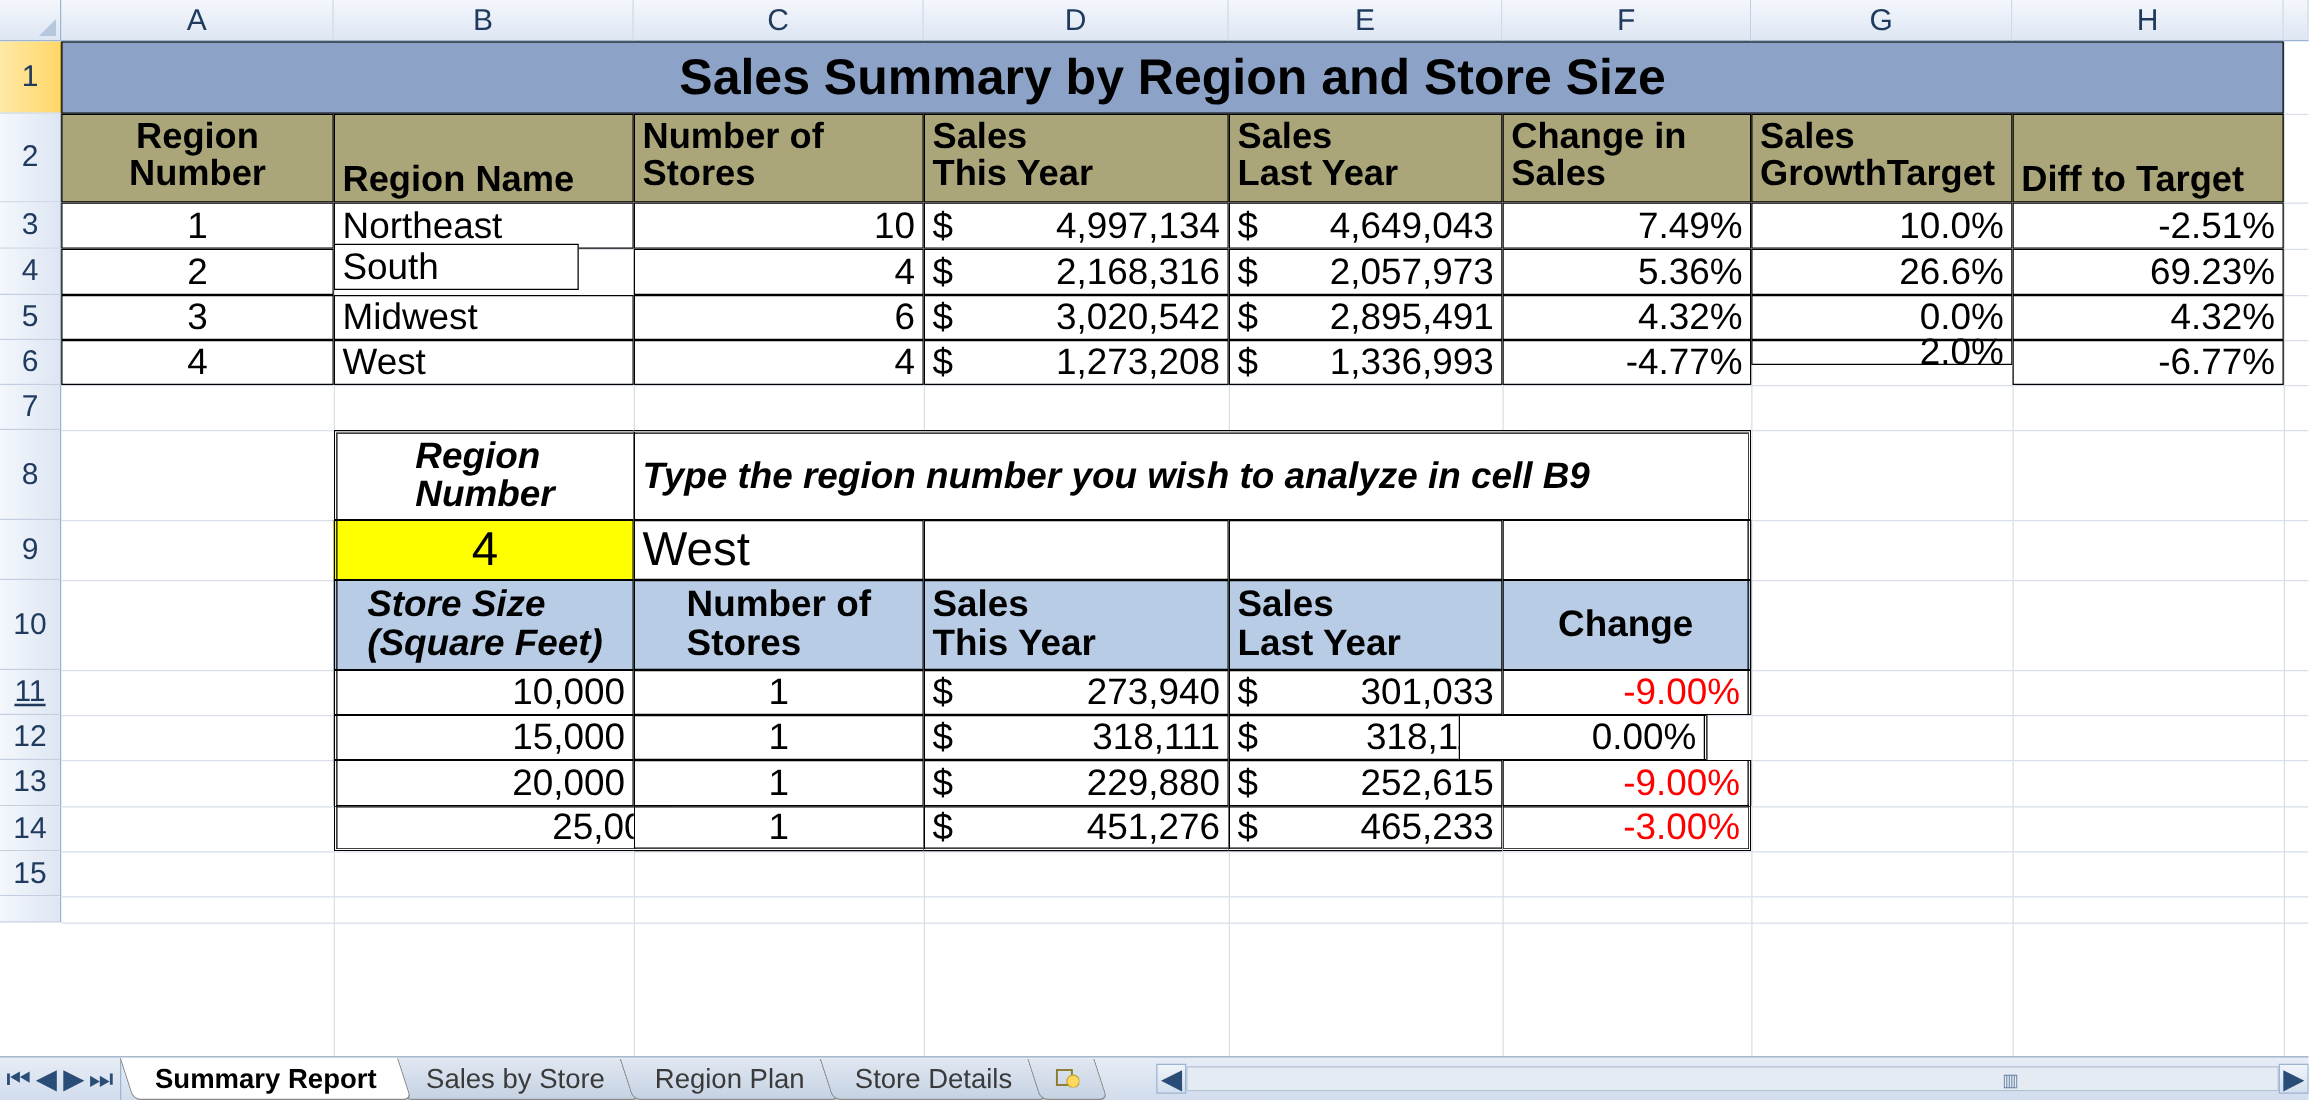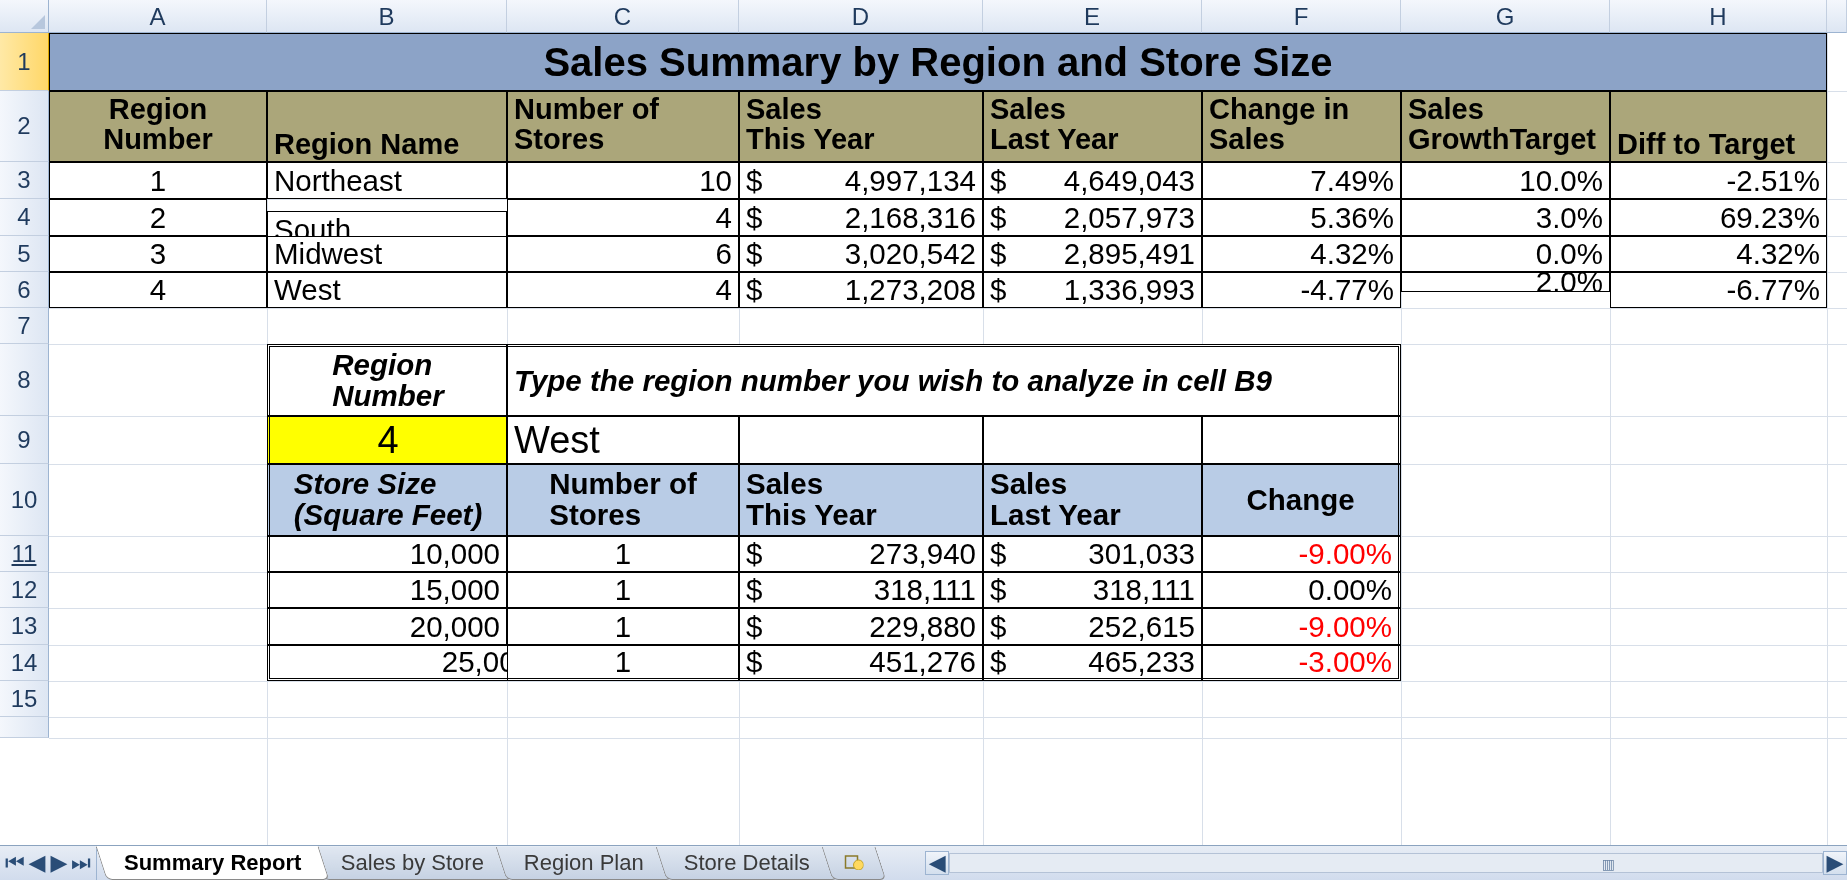--- a/index.html
+++ b/index.html
@@ -245,32 +245,32 @@
             <span class="num">4,997,134</span>
           </div>
           <div class="data-cell currency" style="left: 934px; top: 129px; width: 219px; height: 37px;">
             <span class="sym">$</span>
             <span class="num">4,649,043</span>
           </div>
           <div class="data-cell right" style="left: 1153px; top: 129px; width: 199px; height: 37px;">7.49%</div>
           <div class="data-cell right" style="left: 1352px; top: 129px; width: 209px; height: 37px;">10.0%</div>
           <div class="data-cell right" style="left: 1561px; top: 129px; width: 217px; height: 37px;">-2.51%</div>
           <div class="data-cell center" style="left: 0px; top: 166px; width: 218px; height: 37px;">2</div>
-          <div class="data-cell left" style="left: 218px; top: 178px; width: 240px; height: 37px;">South</div>
+          <div class="data-cell left" style="left: 218px; top: 162px; width: 196px; height: 37px;">South</div>
           <div class="data-cell right" style="left: 458px; top: 166px; width: 232px; height: 37px;">4</div>
           <div class="data-cell currency" style="left: 690px; top: 166px; width: 244px; height: 37px;">
             <span class="sym">$</span>
             <span class="num">2,168,316</span>
           </div>
           <div class="data-cell currency" style="left: 934px; top: 166px; width: 219px; height: 37px;">
             <span class="sym">$</span>
             <span class="num">2,057,973</span>
           </div>
           <div class="data-cell right" style="left: 1153px; top: 166px; width: 199px; height: 37px;">5.36%</div>
-          <div class="data-cell right" style="left: 1352px; top: 166px; width: 209px; height: 37px;">3.0%</div>
+          <div class="data-cell right" style="left: 1352px; top: 166px; width: 209px; height: 37px;">26.6%</div>
           <div class="data-cell right" style="left: 1561px; top: 166px; width: 217px; height: 37px;">69.23%</div>
           <div class="data-cell center" style="left: 0px; top: 203px; width: 218px; height: 36px;">3</div>
           <div class="data-cell left" style="left: 218px; top: 203px; width: 240px; height: 36px;">Midwest</div>
           <div class="data-cell right" style="left: 458px; top: 203px; width: 232px; height: 36px;">6</div>
           <div class="data-cell currency" style="left: 690px; top: 203px; width: 244px; height: 36px;">
             <span class="sym">$</span>
             <span class="num">3,020,542</span>
           </div>
           <div class="data-cell currency" style="left: 934px; top: 203px; width: 219px; height: 36px;">
             <span class="sym">$</span>
@@ -319,21 +319,21 @@
           <div class="data-cell right dbl-left" style="left: 218px; top: 539px; width: 240px; height: 36px;">15,000</div>
           <div class="data-cell center" style="left: 458px; top: 539px; width: 232px; height: 36px;">1</div>
           <div class="data-cell currency" style="left: 690px; top: 539px; width: 244px; height: 36px;">
             <span class="sym">$</span>
             <span class="num">318,111</span>
           </div>
           <div class="data-cell currency" style="left: 934px; top: 539px; width: 219px; height: 36px;">
             <span class="sym">$</span>
             <span class="num">318,111</span>
           </div>
-          <div class="data-cell right dbl-right" style="left: 1153px; top: 539px; width: 199px; height: 36px;">0.00%</div>
+          <div class="data-cell right dbl-right" style="left: 1118px; top: 539px; width: 199px; height: 36px;">0.00%</div>
           <div class="data-cell right dbl-left" style="left: 218px; top: 575px; width: 240px; height: 37px;">20,000</div>
           <div class="data-cell center" style="left: 458px; top: 575px; width: 232px; height: 37px;">1</div>
           <div class="data-cell currency" style="left: 690px; top: 575px; width: 244px; height: 37px;">
             <span class="sym">$</span>
             <span class="num">229,880</span>
           </div>
           <div class="data-cell currency" style="left: 934px; top: 575px; width: 219px; height: 37px;">
             <span class="sym">$</span>
             <span class="num">252,615</span>
           </div>

